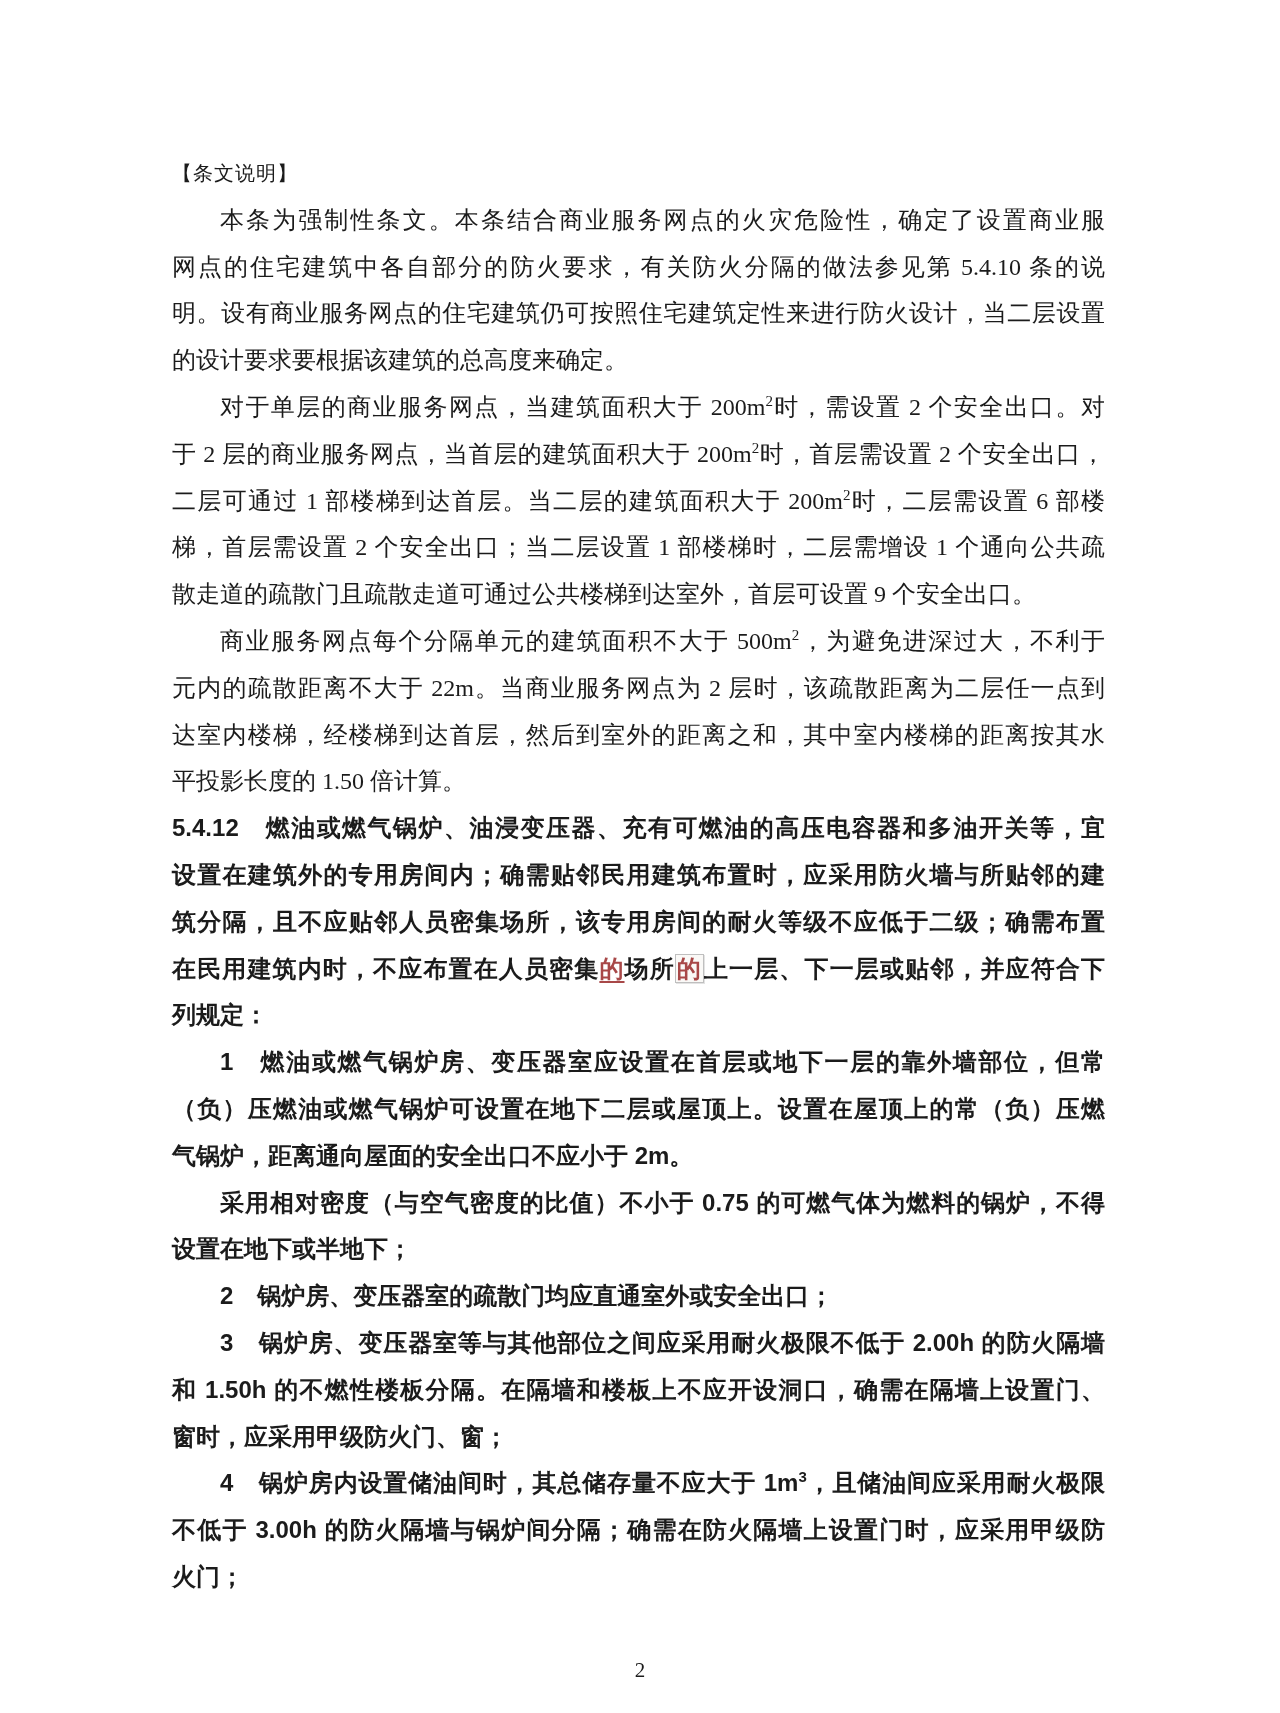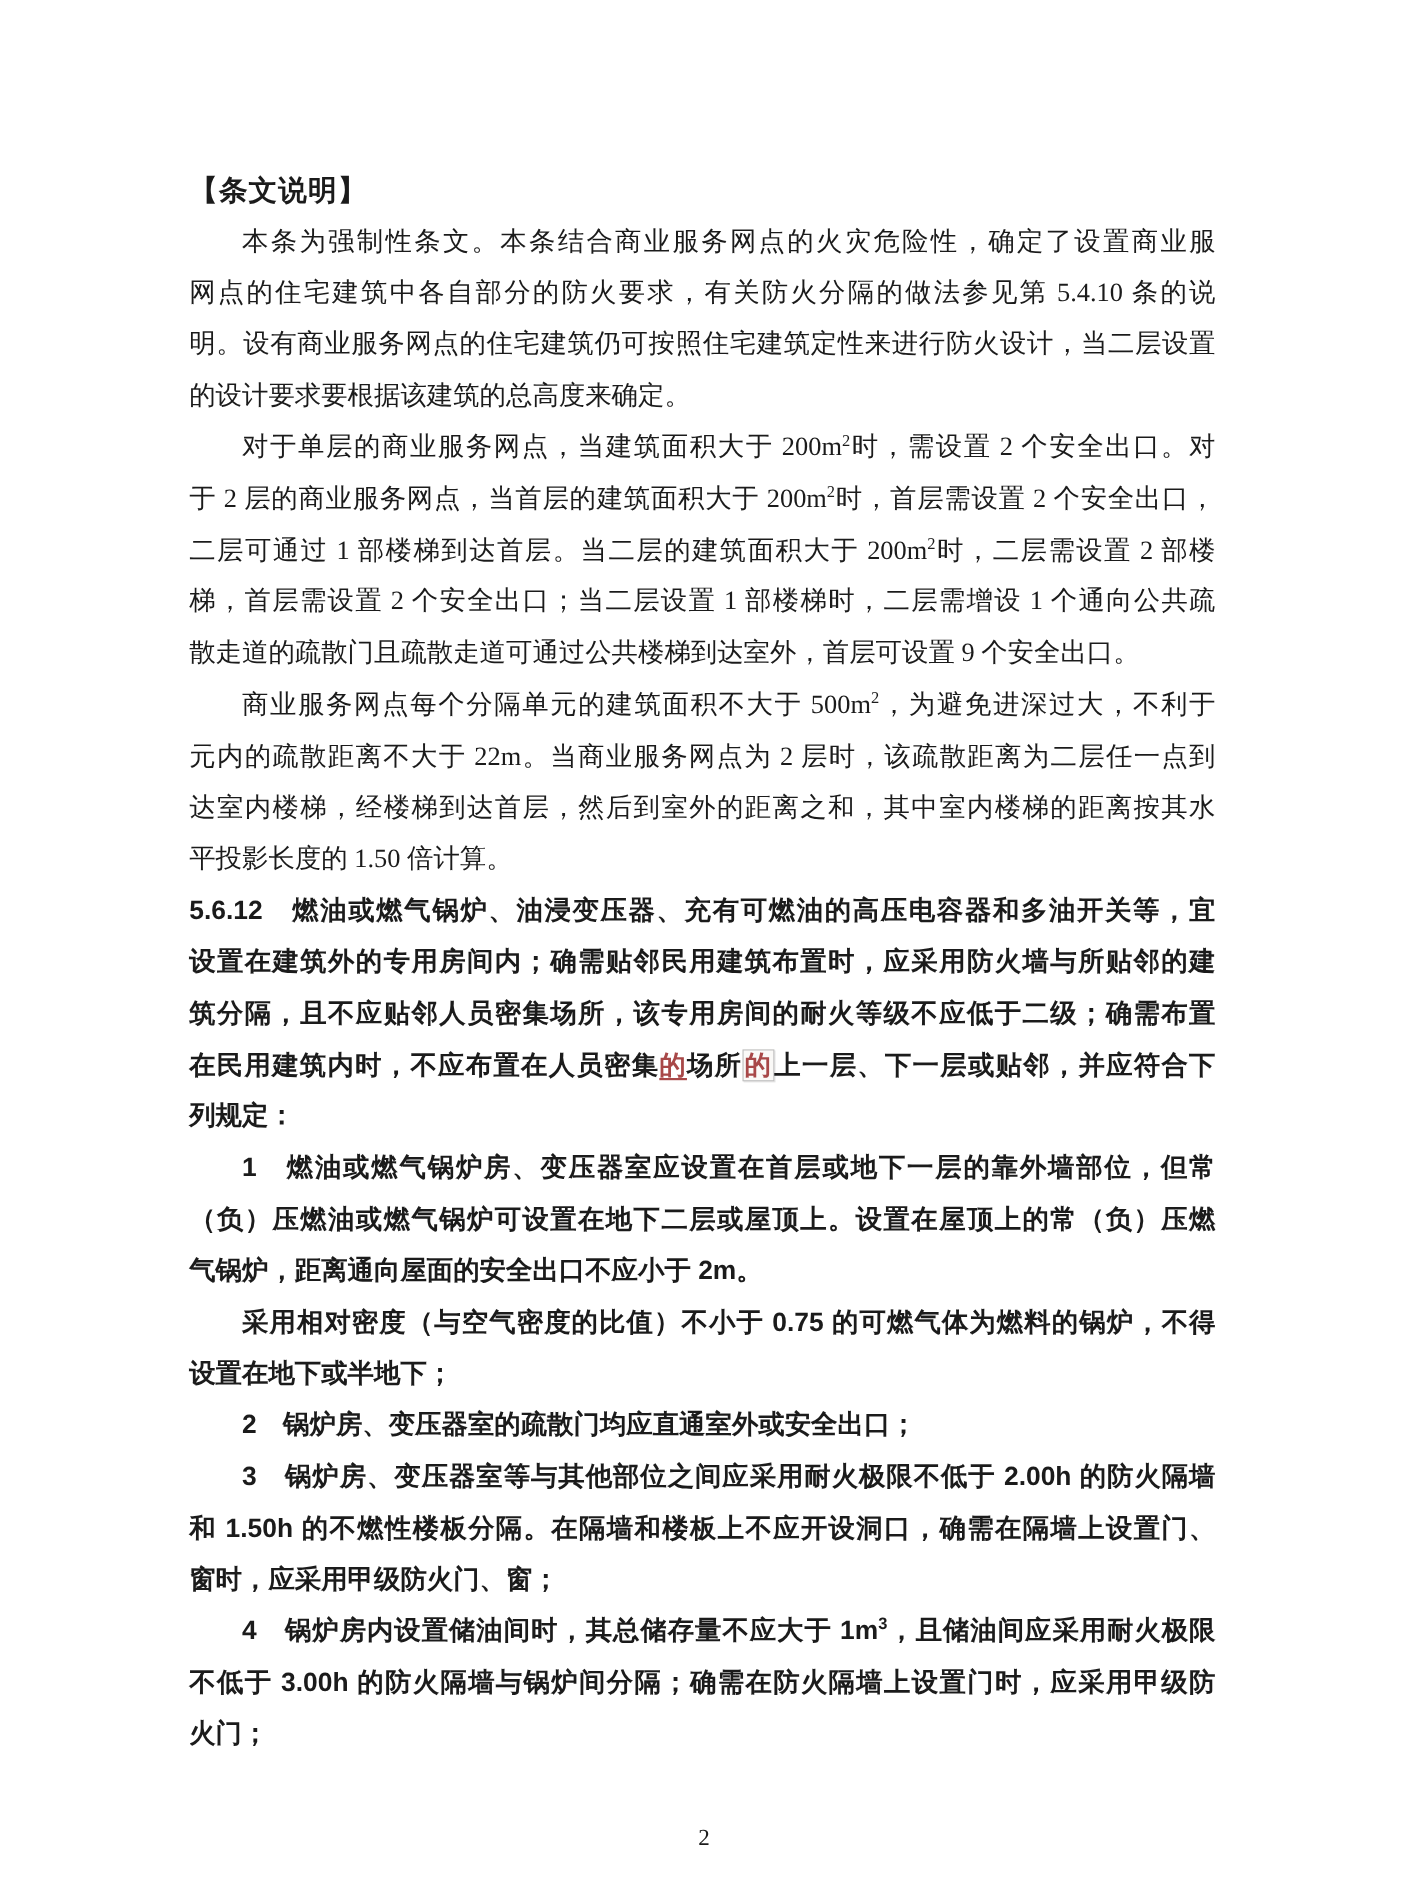--- a/index.html
+++ b/index.html
@@ -16,22 +16,22 @@
     font-family: "Liberation Serif", "DejaVu Serif", serif;
   }
   .doc {
     position: absolute;
     left: 172px;
     top: 150px;
     width: 933px;
   }
   .doc-heading {
     font-family: "Liberation Sans", "DejaVu Sans", sans-serif;
-    font-weight: 700;
-    font-size: 26px;
+    font-weight: 400;
+    font-size: 20px;
     line-height: 46.8px;
     letter-spacing: 1px;
   }
   .paragraph { margin: 0; }
   .line {
     font-size: 24px;
     line-height: 46.8px;
     text-align: justify;
     text-align-last: justify;
     text-justify: inter-character;
@@ -84,32 +84,32 @@
   <div class="doc-body">
       <div class="paragraph font-song">
         <div class="line indent"><span class="seg-normal">本条为强制性条文。本条结合商业服务网点的火灾危险性，确定了设置商业服</span></div>
         <div class="line"><span class="seg-normal">网点的住宅建筑中各自部分的防火要求，有关防火分隔的做法参见第 5.4.10 条的说</span></div>
         <div class="line"><span class="seg-normal">明。设有商业服务网点的住宅建筑仍可按照住宅建筑定性来进行防火设计，当二层设置</span></div>
         <div class="line last"><span class="seg-normal">的设计要求要根据该建筑的总高度来确定。</span></div>
       </div>
       <div class="paragraph font-song">
         <div class="line indent"><span class="seg-normal">对于单层的商业服务网点，当建筑面积大于 200m</span><span class="seg-sup">2</span><span class="seg-normal">时，需设置 2 个安全出口。对</span></div>
         <div class="line"><span class="seg-normal">于 2 层的商业服务网点，当首层的建筑面积大于 200m</span><span class="seg-sup">2</span><span class="seg-normal">时，首层需设置 2 个安全出口，</span></div>
-        <div class="line"><span class="seg-normal">二层可通过 1 部楼梯到达首层。当二层的建筑面积大于 200m</span><span class="seg-sup">2</span><span class="seg-normal">时，二层需设置 2 部楼</span></div>
+        <div class="line"><span class="seg-normal">二层可通过 1 部楼梯到达首层。当二层的建筑面积大于 200m</span><span class="seg-sup">2</span><span class="seg-normal">时，二层需设置 6 部楼</span></div>
         <div class="line"><span class="seg-normal">梯，首层需设置 2 个安全出口；当二层设置 1 部楼梯时，二层需增设 1 个通向公共疏</span></div>
         <div class="line last"><span class="seg-normal">散走道的疏散门且疏散走道可通过公共楼梯到达室外，首层可设置 9 个安全出口。</span></div>
       </div>
       <div class="paragraph font-song">
         <div class="line indent"><span class="seg-normal">商业服务网点每个分隔单元的建筑面积不大于 500m</span><span class="seg-sup">2</span><span class="seg-normal">，为避免进深过大，不利于</span></div>
         <div class="line"><span class="seg-normal">元内的疏散距离不大于 22m。当商业服务网点为 2 层时，该疏散距离为二层任一点到</span></div>
         <div class="line"><span class="seg-normal">达室内楼梯，经楼梯到达首层，然后到室外的距离之和，其中室内楼梯的距离按其水</span></div>
         <div class="line last"><span class="seg-normal">平投影长度的 1.50 倍计算。</span></div>
       </div>
       <div class="paragraph font-hei">
-        <div class="line"><span class="seg-normal">5.6.12　燃油或燃气锅炉、油浸变压器、充有可燃油的高压电容器和多油开关等，宜</span></div>
+        <div class="line"><span class="seg-normal">5.4.12　燃油或燃气锅炉、油浸变压器、充有可燃油的高压电容器和多油开关等，宜</span></div>
         <div class="line"><span class="seg-normal">设置在建筑外的专用房间内；确需贴邻民用建筑布置时，应采用防火墙与所贴邻的建</span></div>
         <div class="line"><span class="seg-normal">筑分隔，且不应贴邻人员密集场所，该专用房间的耐火等级不应低于二级；确需布置</span></div>
         <div class="line"><span class="seg-normal">在民用建筑内时，不应布置在人员密集</span><span class="seg-ins">的</span><span class="seg-normal">场所</span><span class="seg-boxed">的</span><span class="seg-normal">上一层、下一层或贴邻，并应符合下</span></div>
         <div class="line last"><span class="seg-normal">列规定：</span></div>
       </div>
       <div class="paragraph font-hei">
         <div class="line indent"><span class="seg-normal">1　燃油或燃气锅炉房、变压器室应设置在首层或地下一层的靠外墙部位，但常</span></div>
         <div class="line"><span class="seg-normal">（负）压燃油或燃气锅炉可设置在地下二层或屋顶上。设置在屋顶上的常（负）压燃</span></div>
         <div class="line last"><span class="seg-normal">气锅炉，距离通向屋面的安全出口不应小于 2m。</span></div>
       </div>

